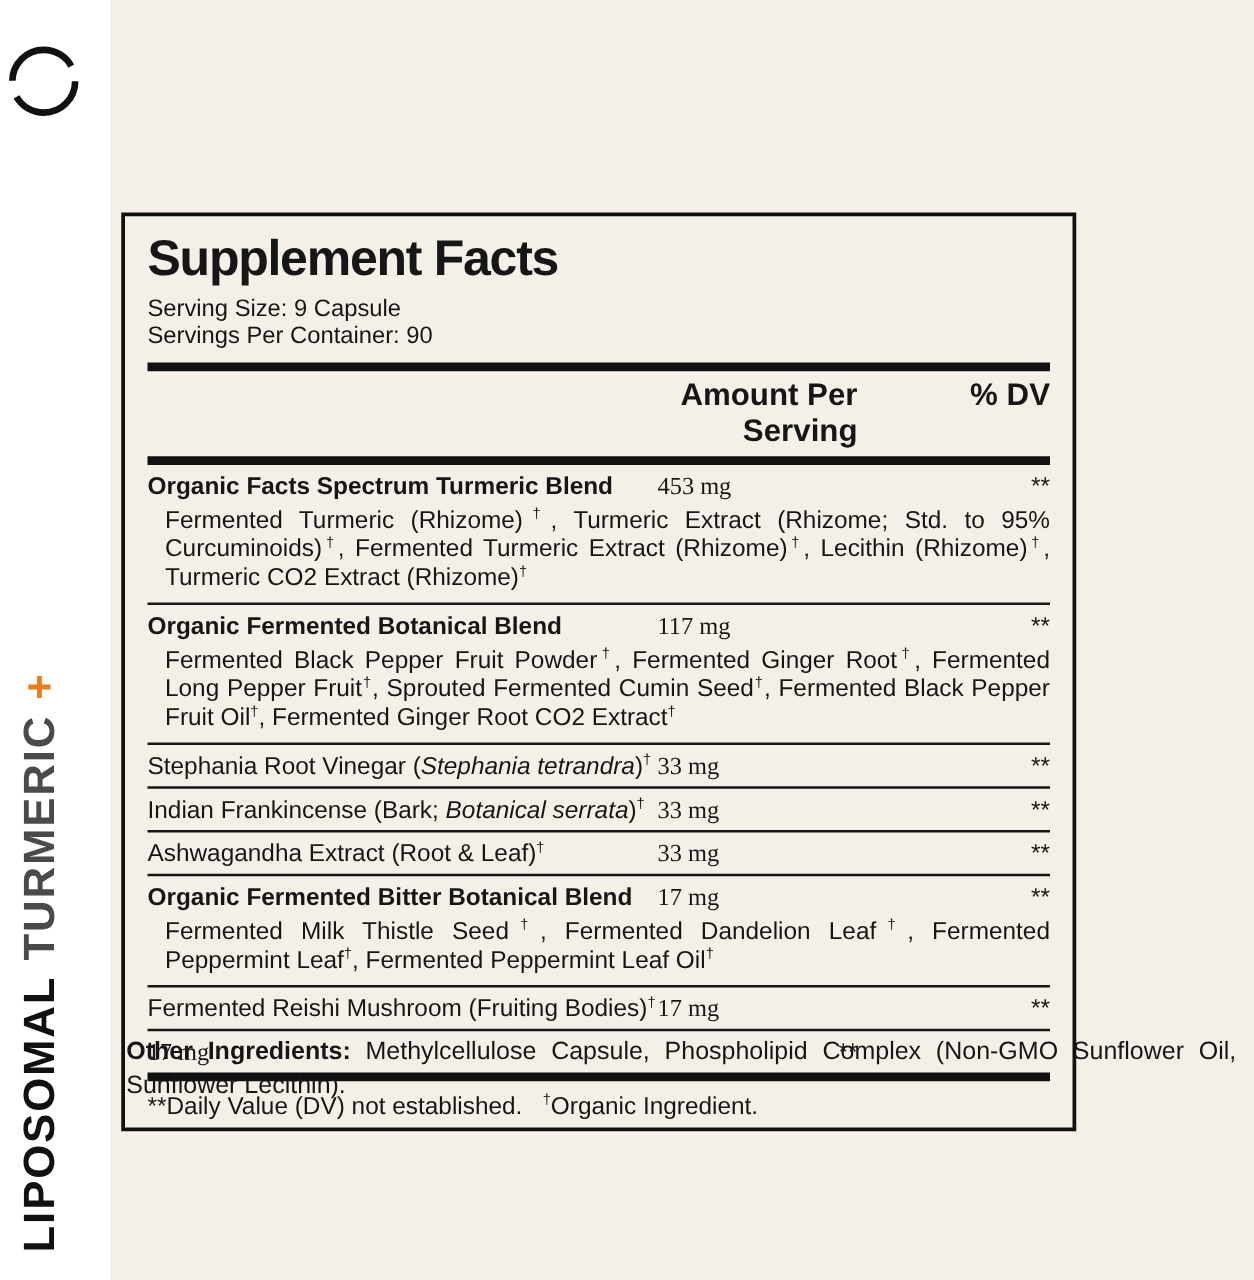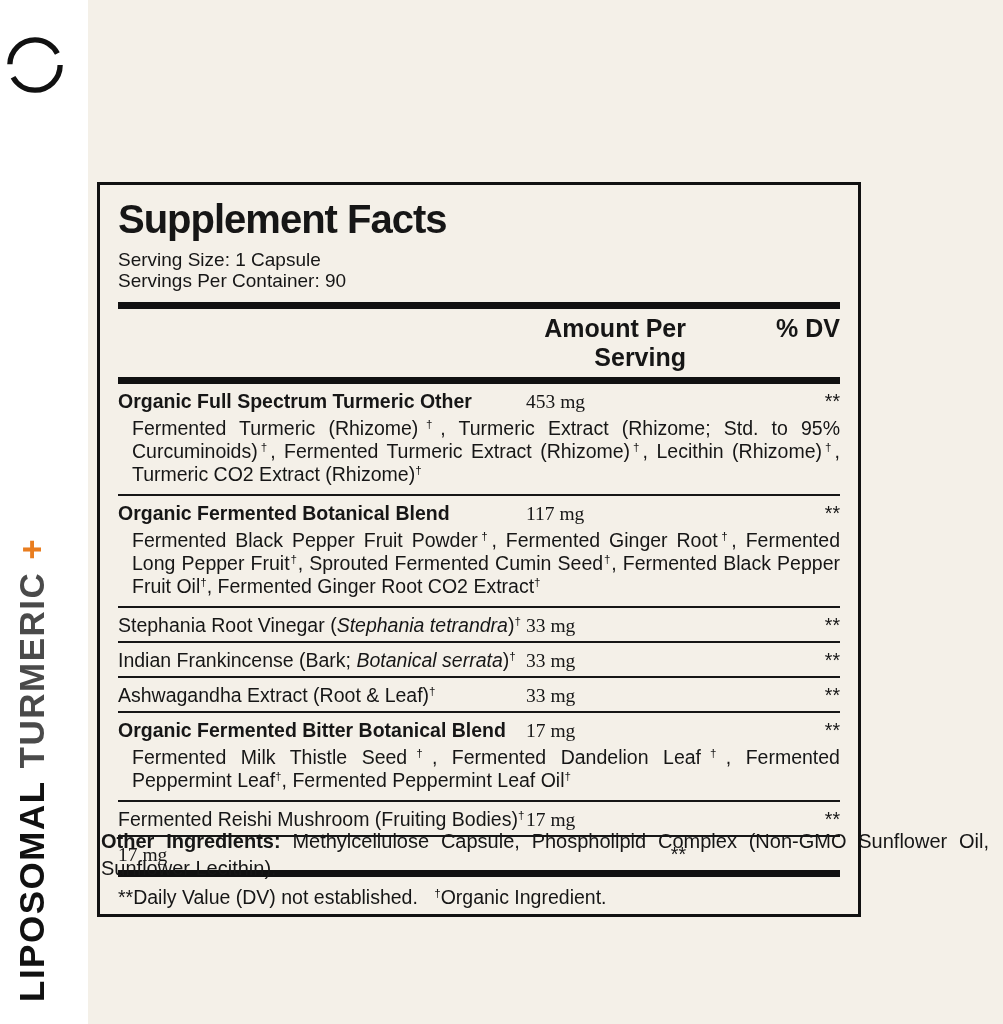--- a/index.html
+++ b/index.html
@@ -16,21 +16,21 @@
     position:absolute;left:14px;top:1002px;
     transform:rotate(-90deg);transform-origin:top left;
     white-space:nowrap;font-weight:bold;font-size:35px;letter-spacing:1.5px;
     line-height:1;
   }
   .brand .w1{color:#111111;margin-right:12px;}
   .brand .w2{color:#4a4a4a;margin-right:12px;}
   .brand .plus{color:#e97d1f;}
   
   .panel{
-    position:absolute;left:97px;top:182px;width:764px;box-sizing:border-box;
+    position:absolute;left:97px;top:170px;width:764px;box-sizing:border-box;
     border:3px solid #111;background:#f4f0e8;
     padding:8px 18px 0 18px;
   }
   .sf-title{font-size:40px;font-weight:800;letter-spacing:-1px;line-height:1;margin:6px 0 10px 0;}
   .serving{font-size:19px;line-height:21px;}
   .bar{height:7px;background:#111;margin:0;}
   .bar.top{margin-top:11px;}
   .hdr{display:grid;grid-template-columns:1fr 160px 154px;align-items:baseline;
        font-weight:bold;font-size:25px;padding:5px 0;}
   .hdr .amt,.hdr .dv{text-align:right;}
@@ -59,33 +59,33 @@
       <circle cx="30" cy="30" r="26" fill="none" stroke="#111" stroke-width="5.5" stroke-dasharray="68 14"></circle>
     </svg>
   </div>
   <div class="brand">
     <span class="w1">LIPOSOMAL</span><span class="w2">TURMERIC</span><span class="plus">+</span>
   </div>
 </div>
 
 <div class="panel">
   <div class="sf-title">Supplement Facts</div>
-  <div class="serving">Serving Size: 1 Capsule</div>
+  <div class="serving">Serving Size: 9 Capsule</div>
   <div class="serving">Servings Per Container: 90</div>
   <div class="bar top"></div>
   <div class="hdr">
     <div></div>
     <div class="amt">Amount Per Serving</div>
     <div class="dv">% DV</div>
   </div>
   <div class="bar"></div>
   <div>
       <div class="row">
         <div class="title-line">
-          <div class="name b"><span>Organic Full Spectrum Turmeric Other</span></div>
+          <div class="name b"><span>Organic Facts Spectrum Turmeric Blend</span></div>
           <div class="amt">453 mg</div>
           <div class="dv">**</div>
         </div>
         <div class="sub"><span>Fermented Turmeric (Rhizome)</span><sup>†</sup><span>, Turmeric Extract (Rhizome; Std. to 95% Curcuminoids)</span><sup>†</sup><span>, Fermented Turmeric Extract (Rhizome)</span><sup>†</sup><span>, Lecithin (Rhizome)</span><sup>†</sup><span>, Turmeric CO2 Extract (Rhizome)</span><sup>†</sup></div>
       </div>
       <div class="row">
         <div class="title-line">
           <div class="name b"><span>Organic Fermented Botanical Blend</span></div>
           <div class="amt">117 mg</div>
           <div class="dv">**</div>

